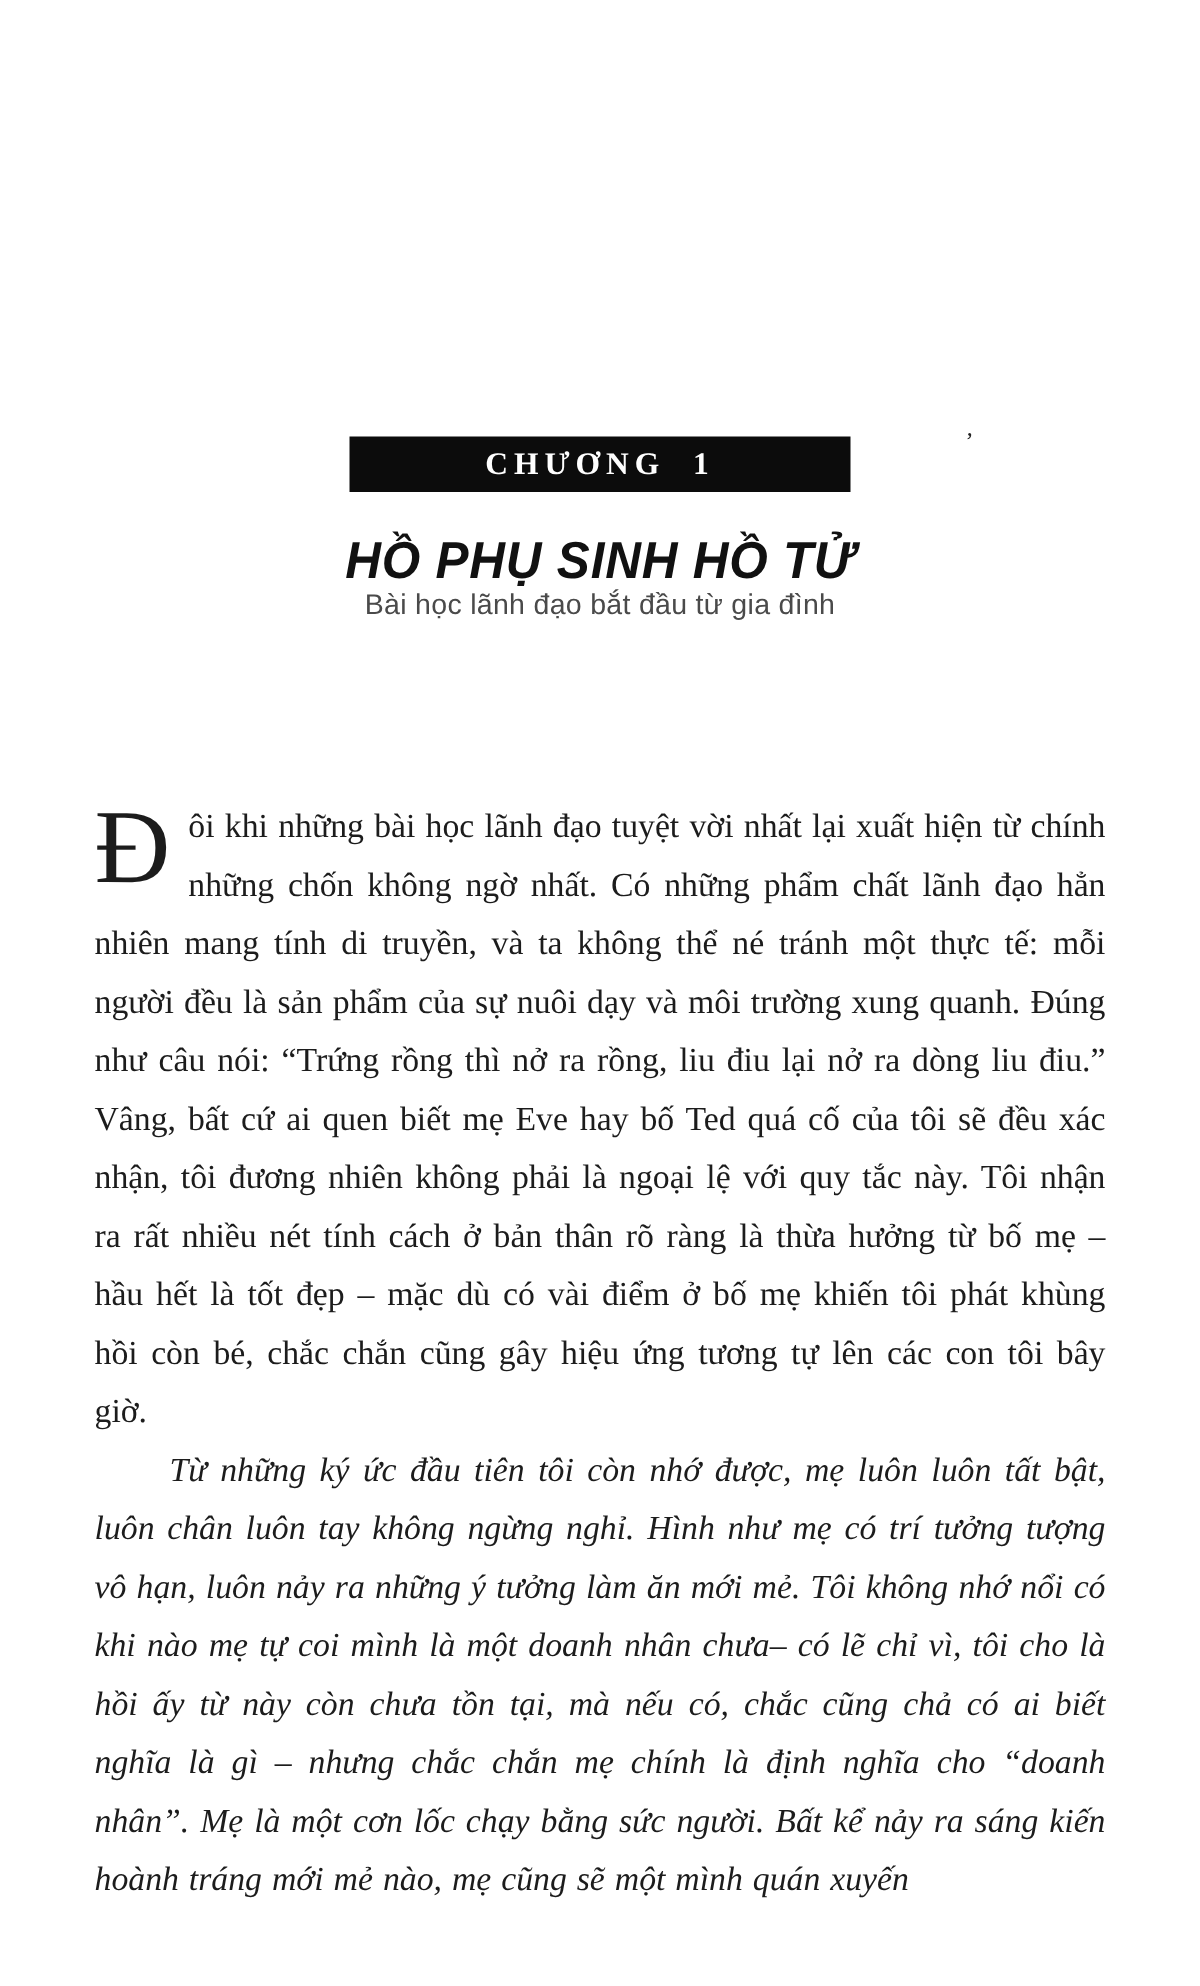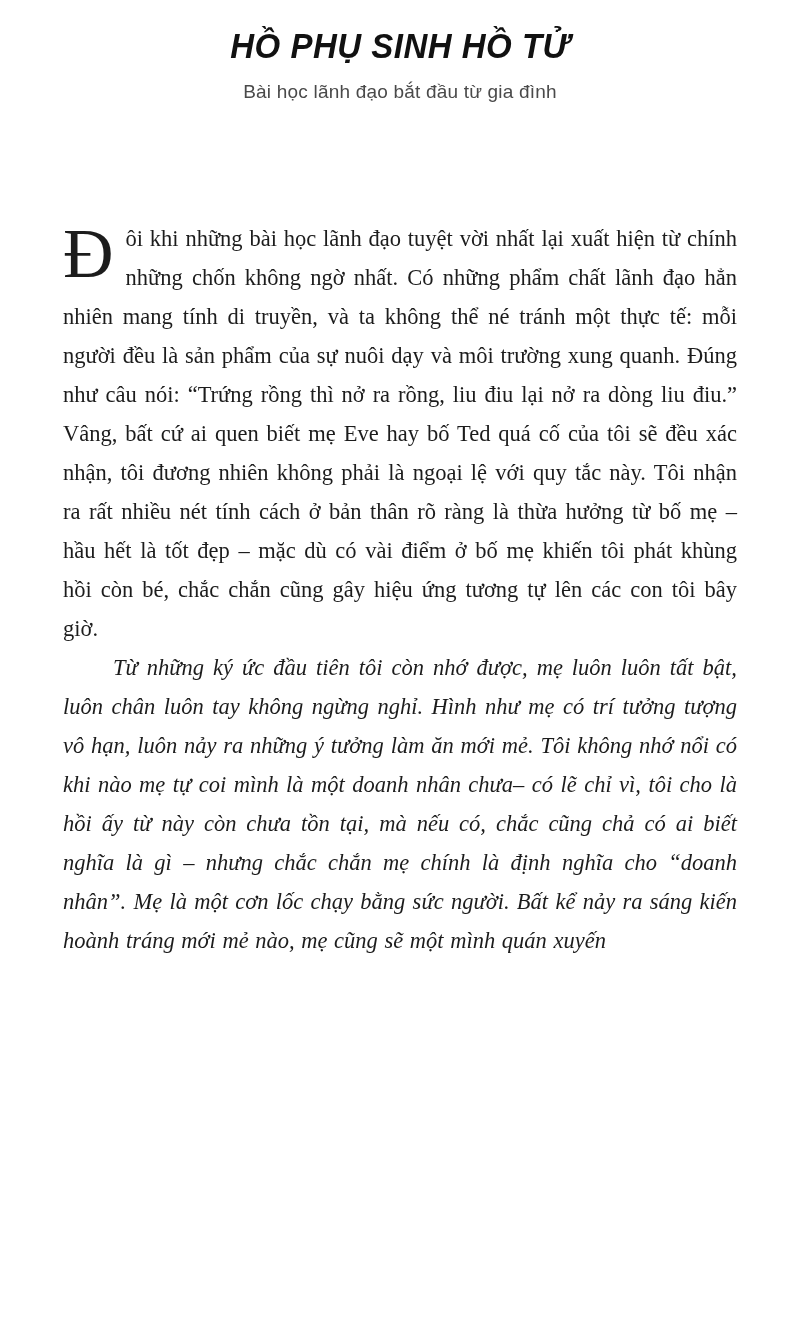--- a/index.html
+++ b/index.html
@@ -58,21 +58,20 @@
     font-family: "Liberation Sans", sans-serif;
     font-weight: bold;
     font-style: italic;
     font-size: 33px;
     letter-spacing: 0.5px;
     color: #111111;
     transform: scaleY(1.05);
   }
 
   .page-subtitle {
-    margin-top: 16px;
     text-align: center;
     font-family: "Liberation Sans", sans-serif;
     font-size: 19px;
     color: #4a4a4a;
     letter-spacing: 0.2px;
   }
 
   .body-text {
     margin: 116px 63px 0 63px;
     font-family: "Liberation Serif", serif;
@@ -100,20 +99,24 @@
     font-family: "Liberation Serif", serif;
     font-weight: normal;
     color: #1c1c1c;
   }
 </style>
 </head>
 <body>
 
 <div class="page">
 
+  <div class="chapter-banner">
+    <span class="chapter-label">CHƯƠNG  1</span>
+    <span class="stray-mark">’</span>
+  </div>
 
   <div class="page-title">HỒ PHỤ SINH HỒ TỬ</div>
 
   <div class="page-subtitle">Bài học lãnh đạo bắt đầu từ gia đình</div>
 
   <div class="body-text">
 
     <p class="paragraph">
       <span class="drop-cap">Đ</span><span>ôi khi những bài học lãnh đạo tuyệt vời nhất lại xuất hiện từ chính những chốn không ngờ nhất. Có những phẩm chất lãnh đạo hẳn nhiên mang tính di truyền, và ta không thể né tránh một thực tế: mỗi người đều là sản phẩm của sự nuôi dạy và môi trường xung quanh. Đúng như câu nói: “Trứng rồng thì nở ra rồng, liu điu lại nở ra dòng liu điu.” Vâng, bất cứ ai quen biết mẹ Eve hay bố Ted quá cố của tôi sẽ đều xác nhận, tôi đương nhiên không phải là ngoại lệ với quy tắc này. Tôi nhận ra rất nhiều nét tính cách ở bản thân rõ ràng là thừa hưởng từ bố mẹ – hầu hết là tốt đẹp – mặc dù có vài điểm ở bố mẹ khiến tôi phát khùng hồi còn bé, chắc chắn cũng gây hiệu ứng tương tự lên các con tôi bây giờ.</span>
     </p>

